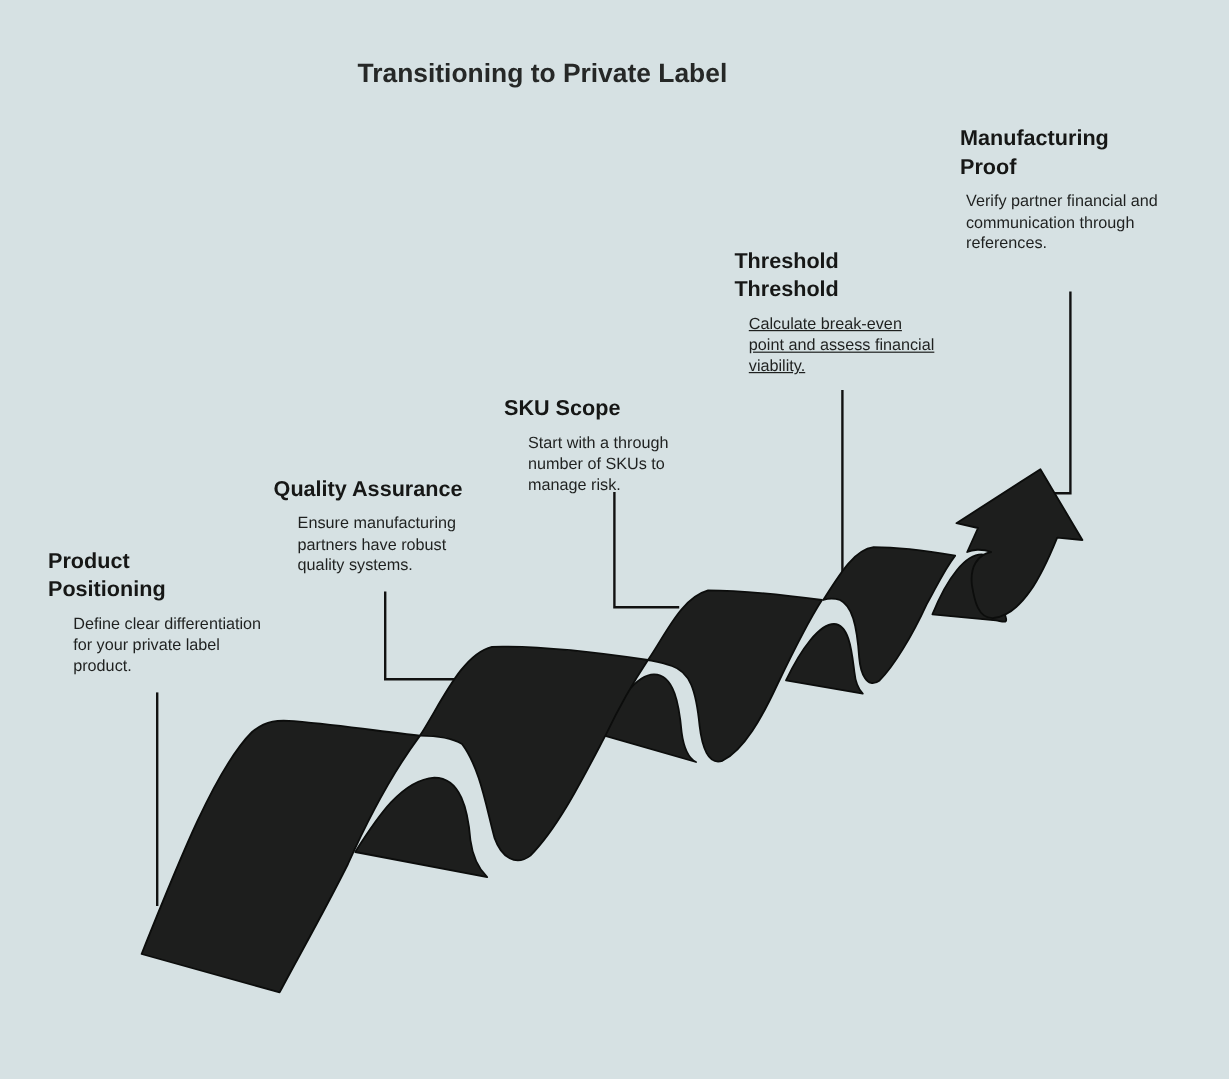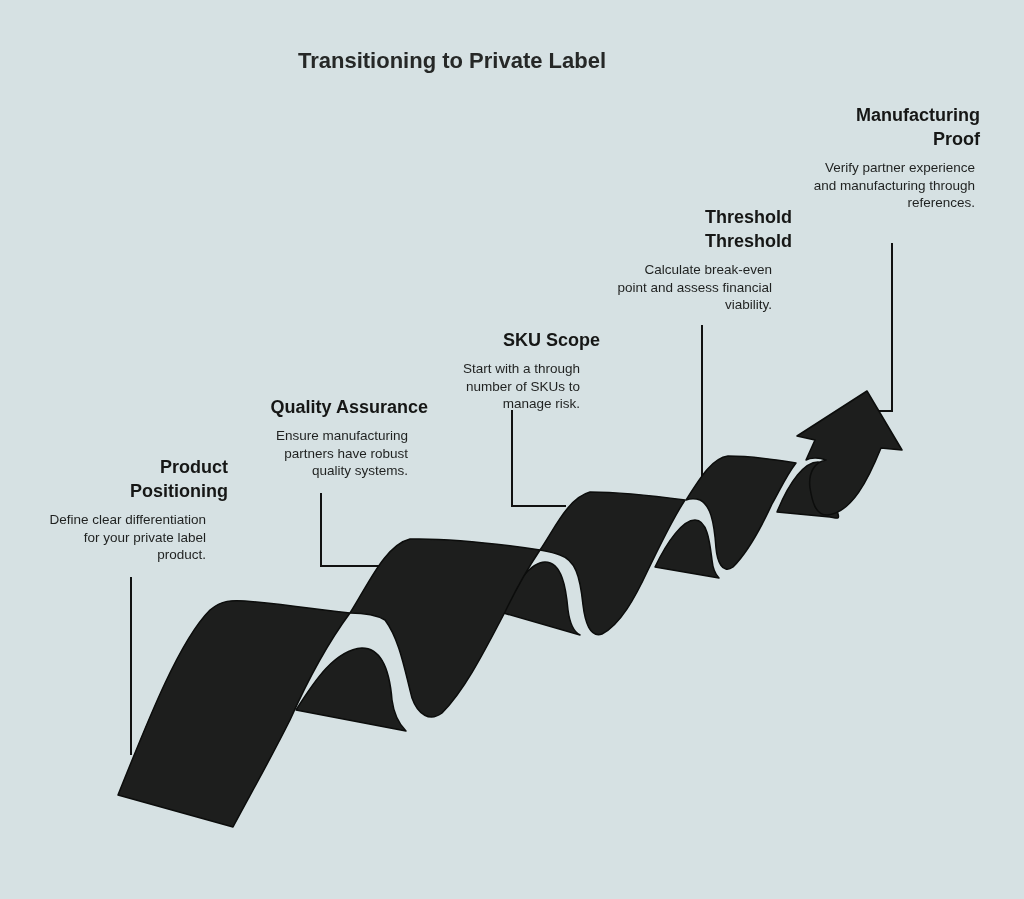--- a/index.html
+++ b/index.html
@@ -1,18 +1,18 @@
 <!DOCTYPE html>
 <html><head>
 <meta charset="utf-8">
 <style>
   html, body { margin:0; padding:0; }
   body { width:1024px; height:899px; background:#d6e1e3; position:relative; overflow:hidden; font-family:"Liberation Sans", sans-serif; color:#1d1e1d; }
   .title { position:absolute; top:48px; left:0; width:904px; text-align:center; font-size:22px; font-weight:bold; color:#262827; }
-  .step { position:absolute; text-align:right; }
+  .step { position:absolute; text-align:left; }
   .step h3 { margin:0; font-size:18px; font-weight:bold; line-height:24px; color:#161716; }
   .step p { margin:8px 0 0 0; font-size:13.5px; line-height:17.5px; color:#1f2120; }
   svg.art { position:absolute; left:0; top:0; }
 </style>
 </head>
 <body>
 
 <div class="title">Transitioning to Private Label</div>
 
 <svg class="art" width="1024" height="899" viewBox="0 0 1024 899">
@@ -38,36 +38,36 @@
     <path d="M500,612 C515,585 530,562 545,562 C562,562 566,588 568,610 C570,625 574,632 580,635 Z"></path>
 
     <path d="M350,613 C368,585 385,545 410,539 C450,538 500,544 540,550 C530,565 518,585 505,612 C485,650 465,690 442,713 C430,722 418,715 412,698 C405,672 400,640 385,620 C375,614 362,613 350,613 Z"></path>
 
     <path d="M296,710 C315,680 335,650 362,648 C384,648 390,675 392,700 C394,715 400,725 406,731 Z"></path>
 
     <path d="M118,795 C150,715 180,640 210,610 C222,600 232,600 245,601 C290,605 320,610 350,613 C330,640 310,675 290,720 C270,760 250,795 233,827 Z"></path>
   </g>
 </svg>
 
-<div class="step" style="left:28px; top:455px; width:200px;">
+<div class="step" style="left:40px; top:455px; width:200px;">
   <h3><span>Product</span><br><span>Positioning</span></h3>
-  <p style="width:170px;margin-left:8px;">Define clear differentiation for your private label product.</p>
+  <p style="width:170px;margin-left:21px;">Define clear differentiation for your private label product.</p>
 </div>
 
 <div class="step" style="left:228px; top:395px; width:200px;">
   <h3>Quality Assurance</h3>
   <p style="width:160px;margin-left:20px;">Ensure manufacturing partners have robust quality systems.</p>
 </div>
 
 <div class="step" style="left:420px; top:328px; width:180px;">
   <h3>SKU Scope</h3>
   <p style="width:140px;margin-left:20px;">Start with a through number of SKUs to manage risk.</p>
 </div>
 
 <div class="step" style="left:612px; top:205px; width:180px;">
   <h3><span>Threshold</span><br><span>Threshold</span></h3>
-  <p style="width:160px;margin-left:0;">Calculate break-even point and assess financial viability.</p>
+  <p style="width:160px;margin-left:12px;text-decoration:underline;">Calculate break-even point and assess financial viability.</p>
 </div>
 
 <div class="step" style="left:800px; top:103px; width:180px;">
   <h3><span>Manufacturing</span><br><span>Proof</span></h3>
-  <p style="width:170px;margin-left:5px;">Verify partner experience and manufacturing through references.</p>
+  <p style="width:170px;margin-left:5px;">Verify partner financial and communication through references.</p>
 </div>
 
 </body></html>

